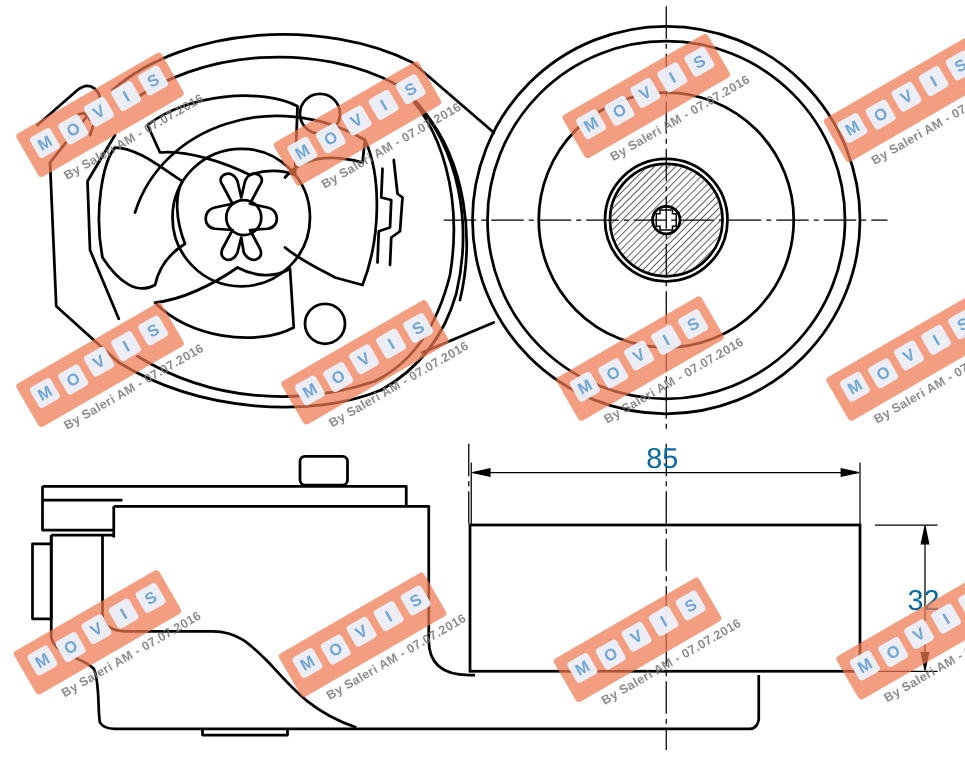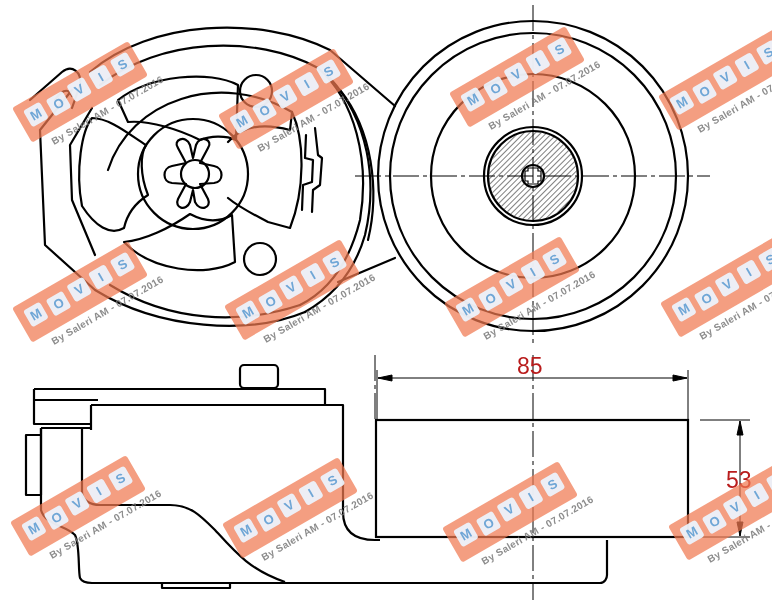--- a/index.html
+++ b/index.html
@@ -1,18 +1,18 @@
 <!DOCTYPE html>
 <html><head>
   <meta charset="utf-8">
   <style>
     html, body { margin: 0; padding: 0; background: #ffffff; }
     body { width: 772px; height: 611px; position: relative; overflow: hidden; font-family: "Liberation Sans", sans-serif; }
     #drawing { position: absolute; left: 0; top: 0; width: 772px; height: 611px; }
-    .dim-label { position: absolute; font-family: "Liberation Sans", sans-serif; font-size: 23px; color: #b91c1c; line-height: 1; }
+    .dim-label { position: absolute; font-family: "Liberation Sans", sans-serif; font-size: 23px; color: #0369a1; line-height: 1; }
     #dim-85 { left: 517px; top: 355px; }
     #dim-32 { left: 726px; top: 469px; }
     .wm { position: absolute; width: 0; height: 0; }
     .wm-inner { position: absolute; left: 0; top: 0; transform: rotate(-30deg); transform-origin: 0 0; }
     .wm-box { width: 134px; height: 40px; background: rgba(240,120,80,0.72); border-radius: 3px; position: relative; }
     .wm-letters { position: absolute; left: 8px; top: 8px; display: flex; gap: 6px; }
     .wm-letter { width: 19px; height: 19px; background: rgba(235,245,255,0.92); border-radius: 3px; color: #6fa6d6; font-size: 13px; font-weight: bold; text-align: center; line-height: 19px; font-family: "Liberation Sans", sans-serif; }
     .wm-letter:nth-child(2){ margin-top: 2px; }
     .wm-caption { position: absolute; left: 18px; top: 44px; white-space: nowrap; font-size: 10px; font-weight: bold; color: rgba(120,120,120,0.85); font-family: "Liberation Sans", sans-serif; letter-spacing: 0.3px; }
   </style>
@@ -112,21 +112,21 @@
   <g stroke="#000" stroke-width="1" fill="#000">
     <line x1="700" y1="420" x2="750" y2="420" fill="none"></line>
     <line x1="700" y1="537" x2="750" y2="537" fill="none"></line>
     <line x1="740" y1="421" x2="740" y2="536" fill="none"></line>
     <polygon points="740,421 737,435 743,435"></polygon>
     <polygon points="740,536 737,522 743,522"></polygon>
   </g>
 </svg>
 
 <div id="dim-85" class="dim-label">85</div>
-<div id="dim-32" class="dim-label">53</div>
+<div id="dim-32" class="dim-label">32</div>
 
 <div id="watermarks">
     <div class="wm" style="left: 12px; top: 108px;">
     <div class="wm-inner">
       <div class="wm-box">
         <div class="wm-letters">
           <span class="wm-letter">M</span>
           <span class="wm-letter">O</span>
           <span class="wm-letter">V</span>
           <span class="wm-letter">I</span>

